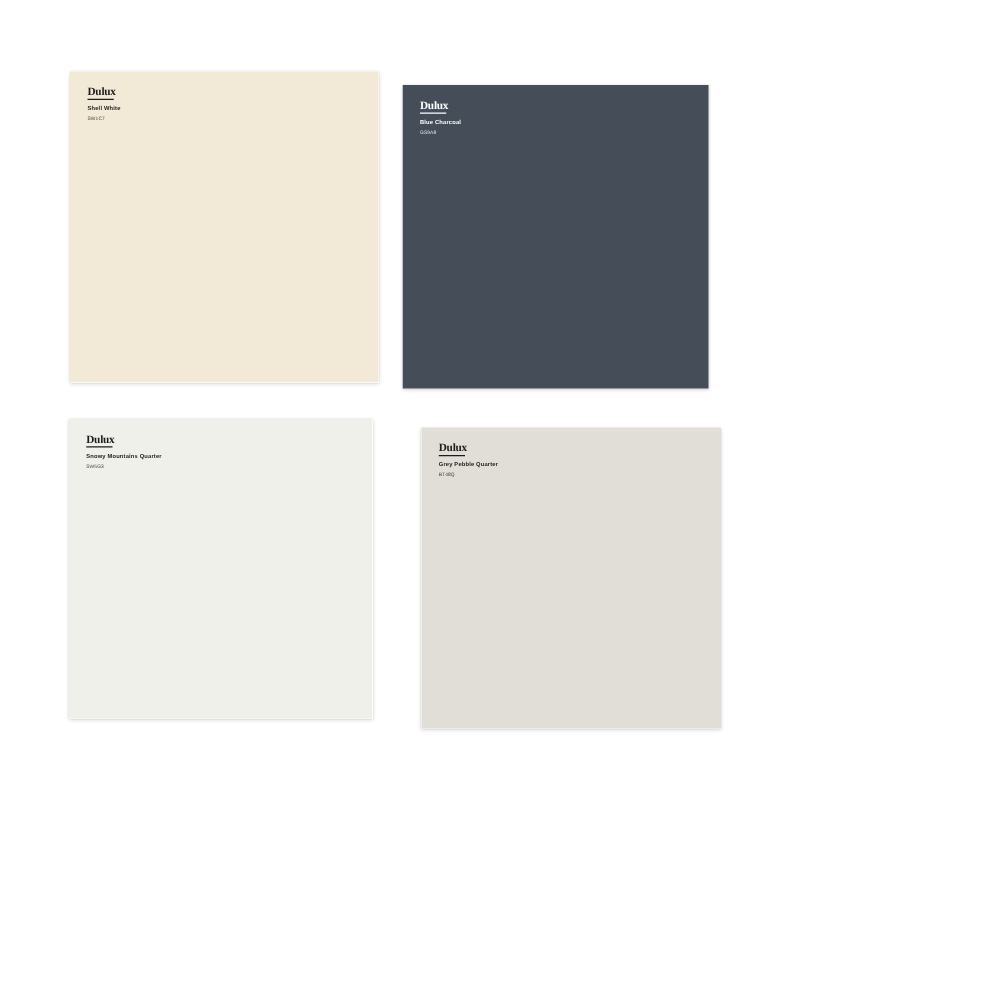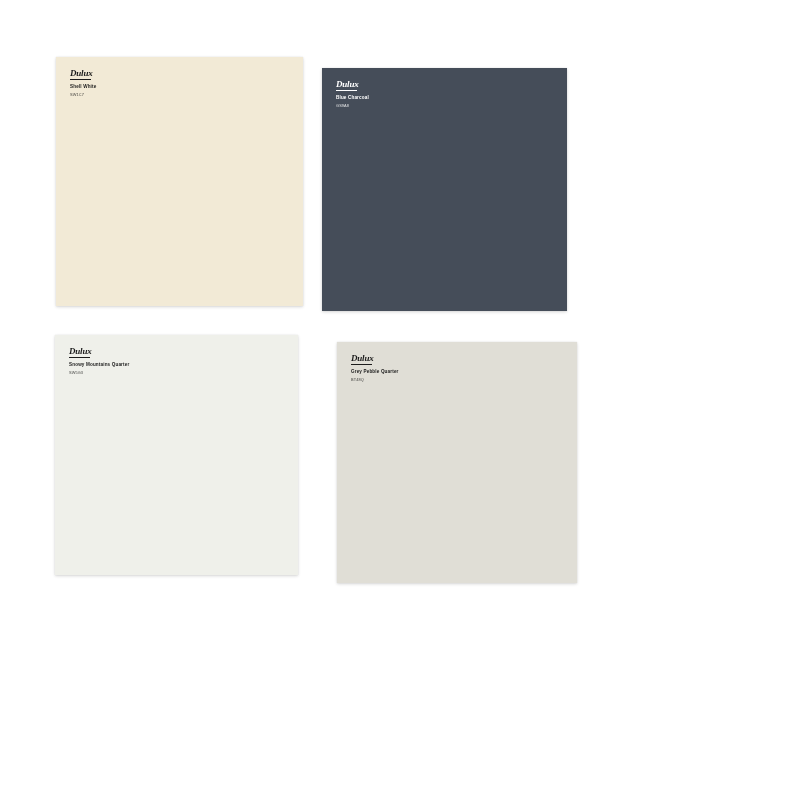--- a/index.html
+++ b/index.html
@@ -34,21 +34,20 @@
   .label-block {
     position: absolute;
     left: 14px;
     top: 12px;
     line-height: 1;
   }
 
   .brand {
     font-family: "Liberation Serif", serif;
     font-weight: bold;
-    font-style: italic;
     font-size: 9px;
     letter-spacing: -0.2px;
     line-height: 1;
     margin: 0 0 5px 0;
     white-space: nowrap;
   }
 
   .brand-rule {
     display: block;
     height: 1px;

